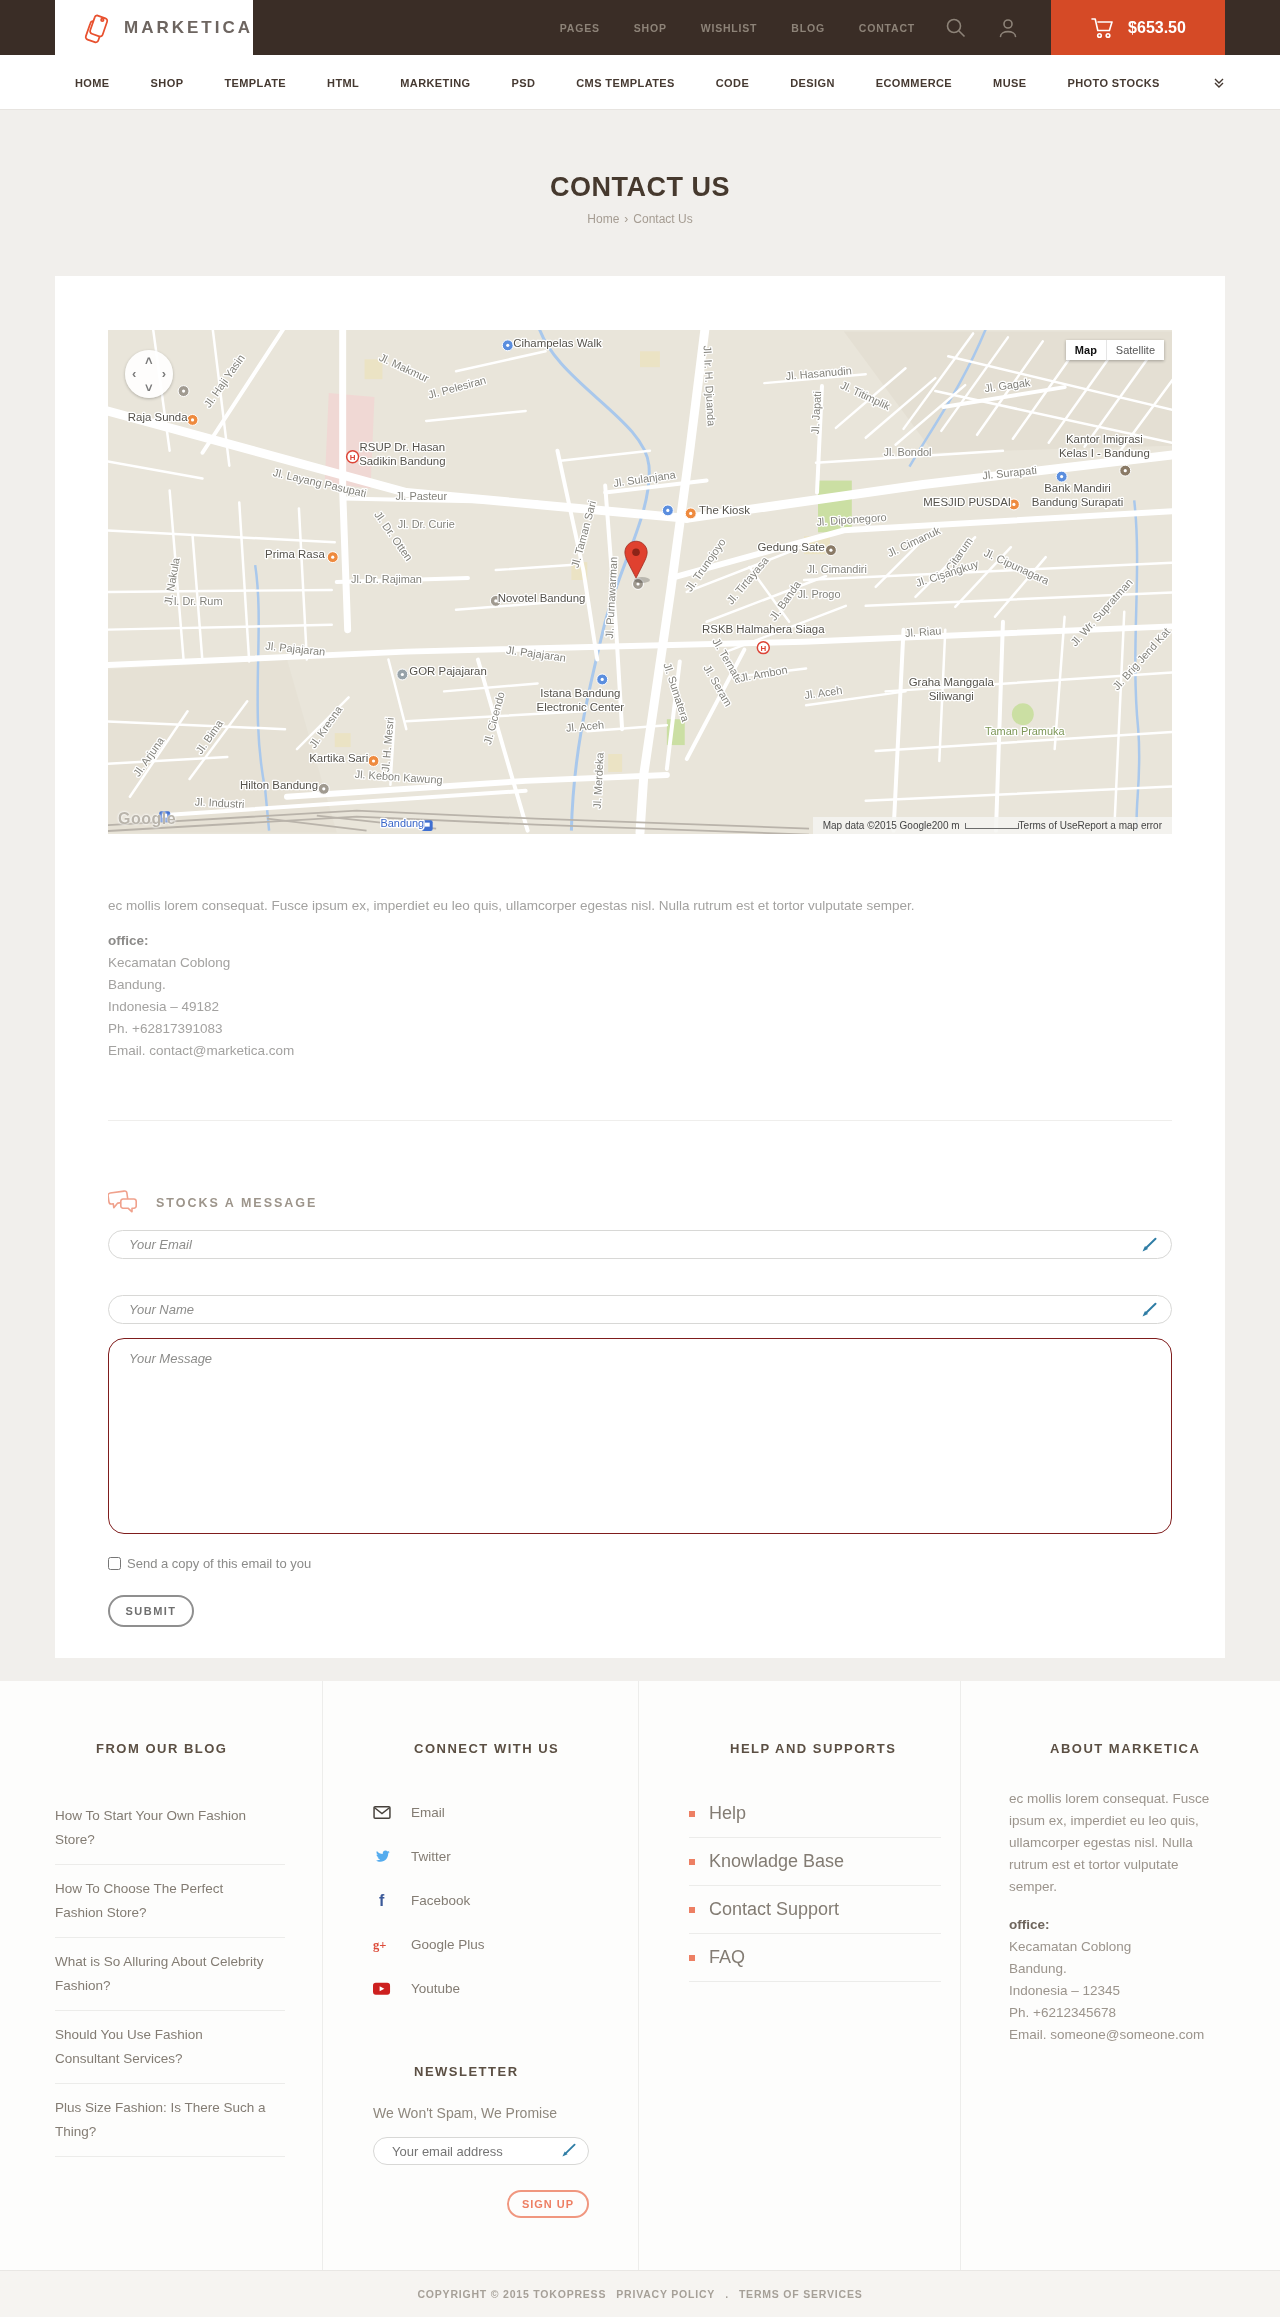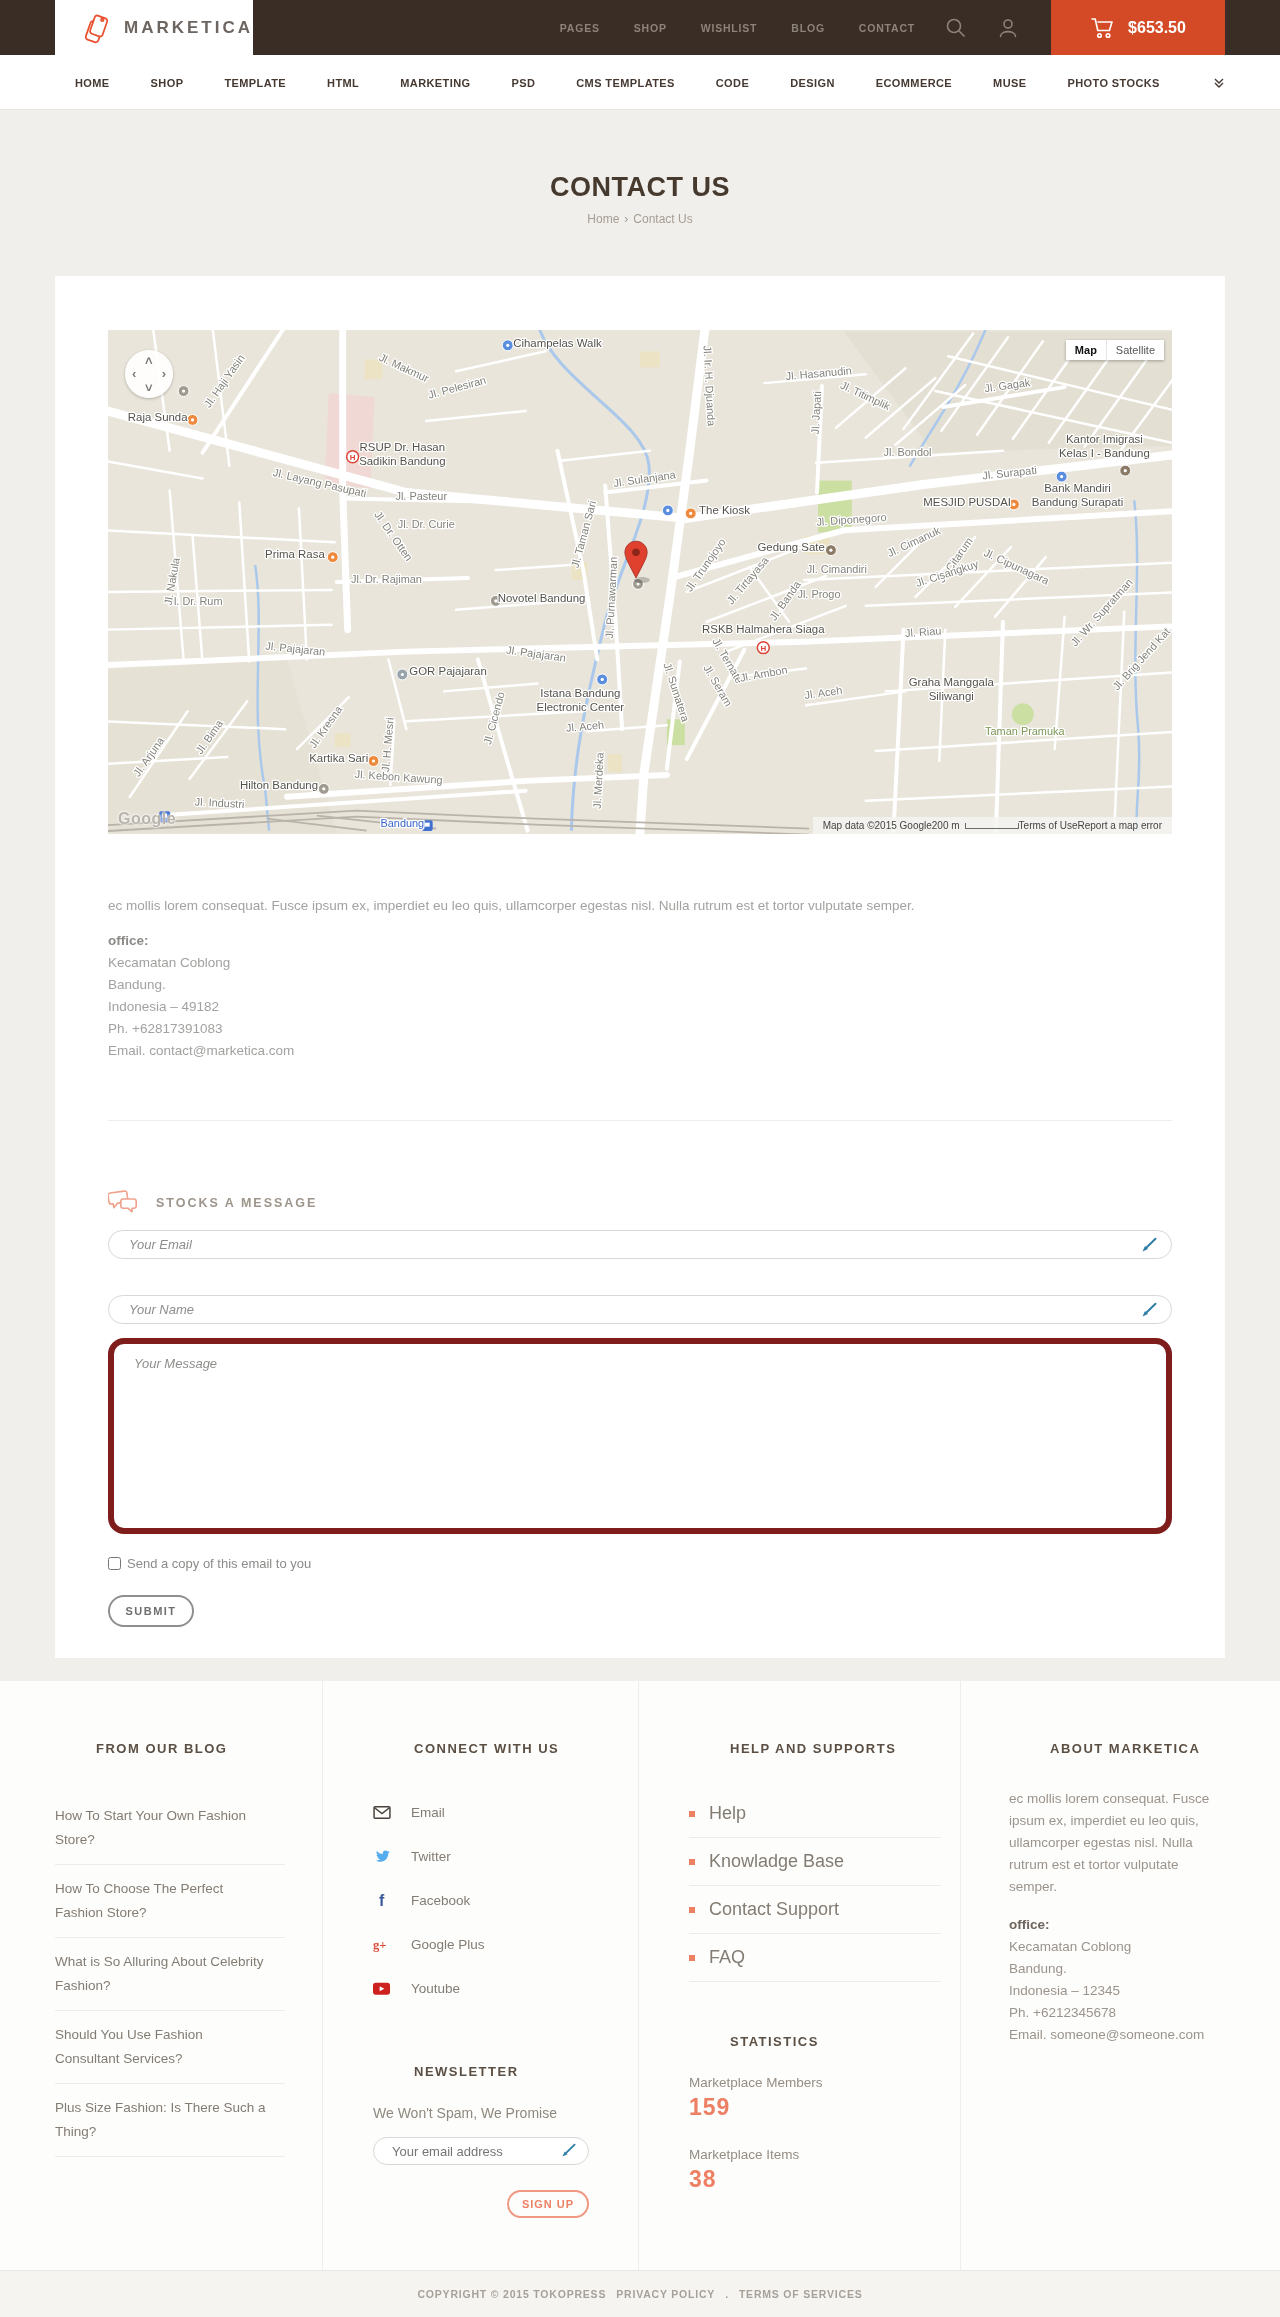--- a/index.html
+++ b/index.html
@@ -59,21 +59,21 @@
   .office .office-label { font-weight:bold; color:#8c8b89; }
   .card hr.divider { margin-top:58px; border:none; border-top:1px solid #efeeec; }
 
   .form-head { margin-top:68px; display:flex; align-items:center; gap:16px; }
   .form-head h3 { font-size:12.5px; font-weight:bold; letter-spacing:2px; color:#9d958b; }
   .field { position:relative; margin-top:14px; }
   .field.first { margin-top:36px; }
   .field input { width:100%; height:29px; border:1px solid #d8d8d6; border-radius:15px; padding:0 44px 0 20px; font-size:13px; color:#555; outline:none; background:#fff; }
   .field input::placeholder, textarea::placeholder { font-style:italic; color:#8d8d8b; opacity:1; }
   .pen { position:absolute; right:15px; top:7px; }
-  textarea.msg { margin-top:14px; width:100%; height:196px; border:6px solid #7f1d1d; border-radius:16px; padding:12px 20px; font-size:13px; color:#555; resize:none; outline:none; font-family:"Liberation Sans",sans-serif; }
+  textarea.msg { margin-top:14px; width:100%; height:196px; border:1px solid #7f1d1d; border-radius:16px; padding:12px 20px; font-size:13px; color:#555; resize:none; outline:none; font-family:"Liberation Sans",sans-serif; }
   .copy-row { margin-top:18px; display:flex; align-items:center; gap:6px; font-size:13px; color:#8b8b89; }
   .copy-row input { width:13px; height:13px; }
   .submit-btn { margin-top:24px; width:86px; height:32px; background:none; border:2px solid #8f8f8f; border-radius:17px; font-size:11px; font-weight:bold; letter-spacing:1.5px; color:#6f6f6f; cursor:pointer; font-family:"Liberation Sans",sans-serif; }
 
   
   footer { margin-top:23px; background:#fdfdfc; height:589px; }
   .footer-cols { display:flex; height:100%; }
   .fcol { padding-top:60px; }
   .fcol h4 { font-size:13px; font-weight:bold; letter-spacing:1.5px; color:#5b4f43;padding-left:41px; }
   .fcol-1 { width:267px; }
@@ -657,29 +657,20 @@
               <span>Contact Support</span>
             </a>
           </li>
           <li>
             <a href="#">
               <span class="bullet"></span>
               <span>FAQ</span>
             </a>
           </li>
         </ul>
-      <div class="stats">
-        <h4>STATISTICS</h4>
-        <div id="stats-list">
-            <div class="stat-label">Marketplace Members</div>
-            <div class="stat-value">159</div>
-            <div class="stat-label">Marketplace Items</div>
-            <div class="stat-value">38</div>
-          </div>
-      </div>
     </div>
     <div class="fcol fcol-4">
       <h4>ABOUT MARKETICA</h4>
       <p class="about-text">ec mollis lorem consequat. Fusce ipsum ex, imperdiet eu leo quis, ullamcorper egestas nisl. Nulla rutrum est et tortor vulputate semper.</p>
       <div class="about-office">
         <div class="office-label">office:</div>
         <div id="about-office-lines">
             <div>Kecamatan Coblong</div>
             <div>Bandung.</div>
             <div>Indonesia – 12345</div>

